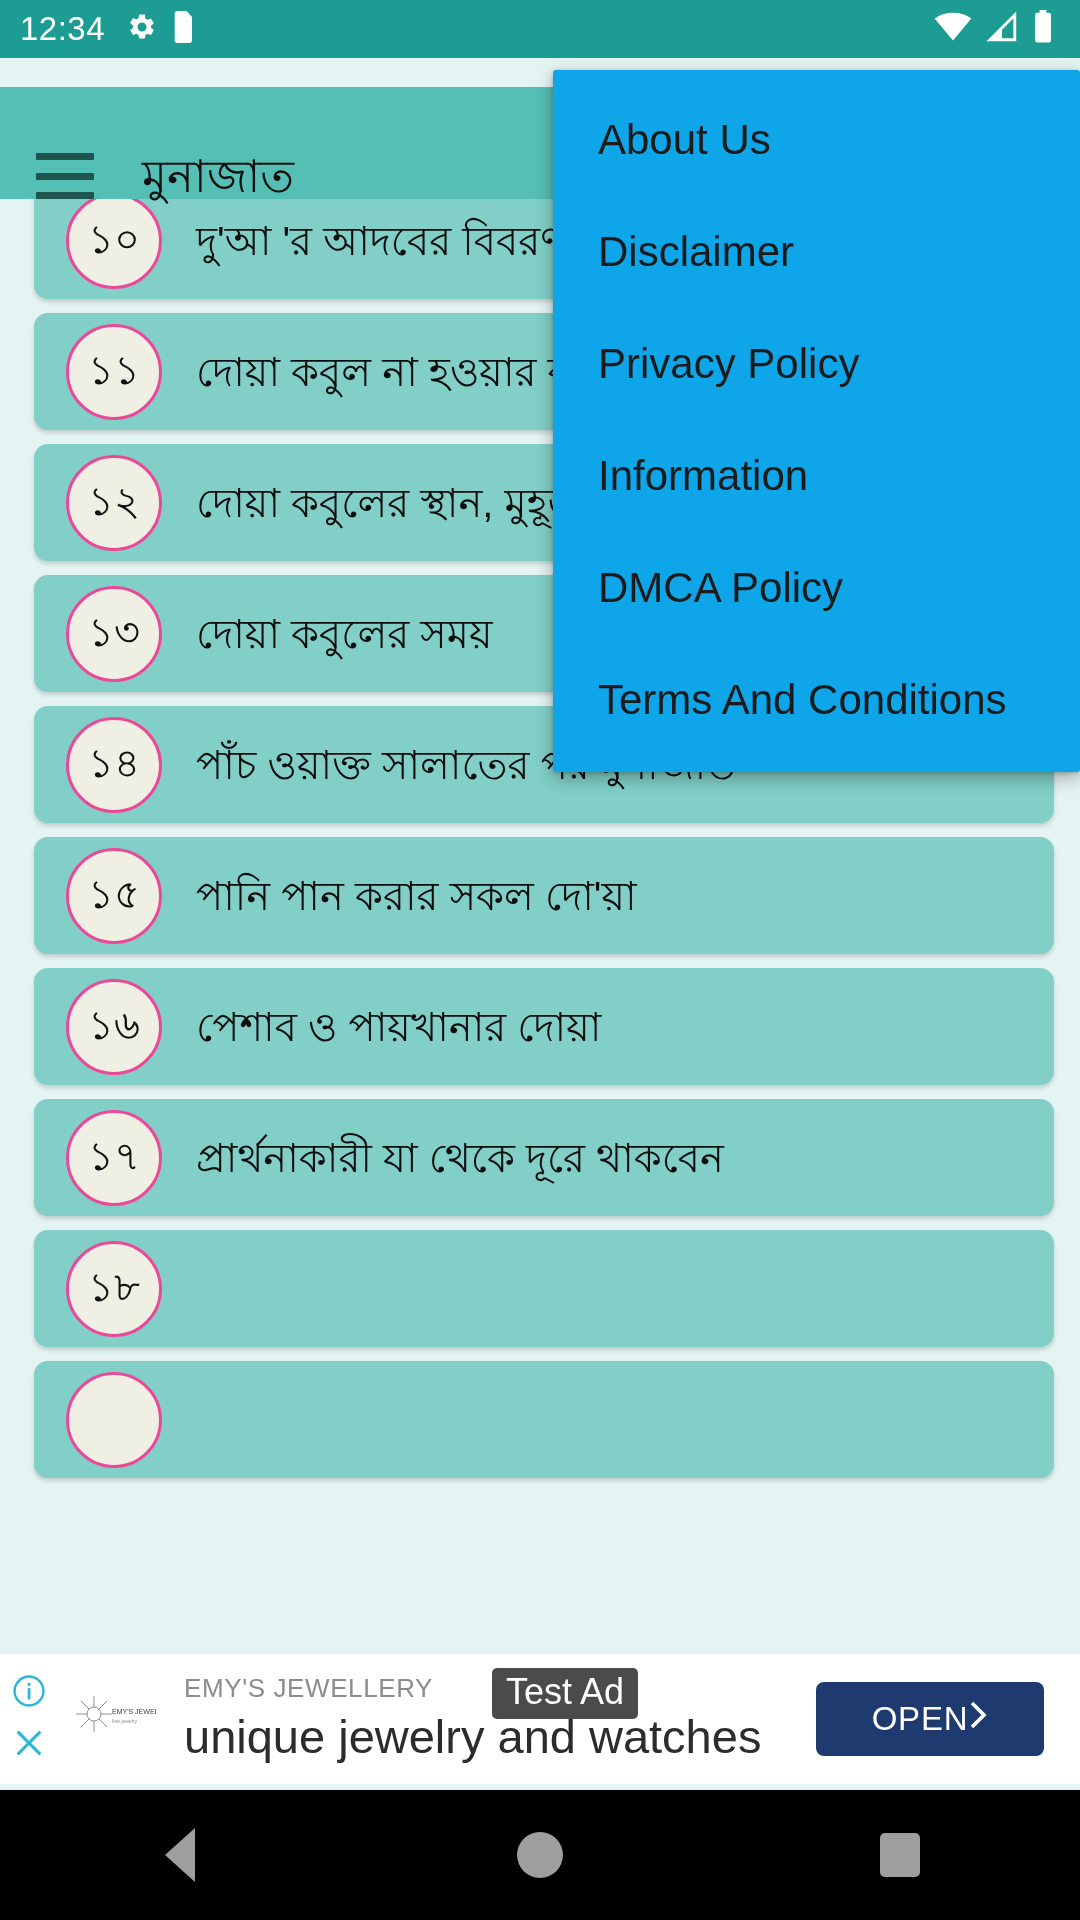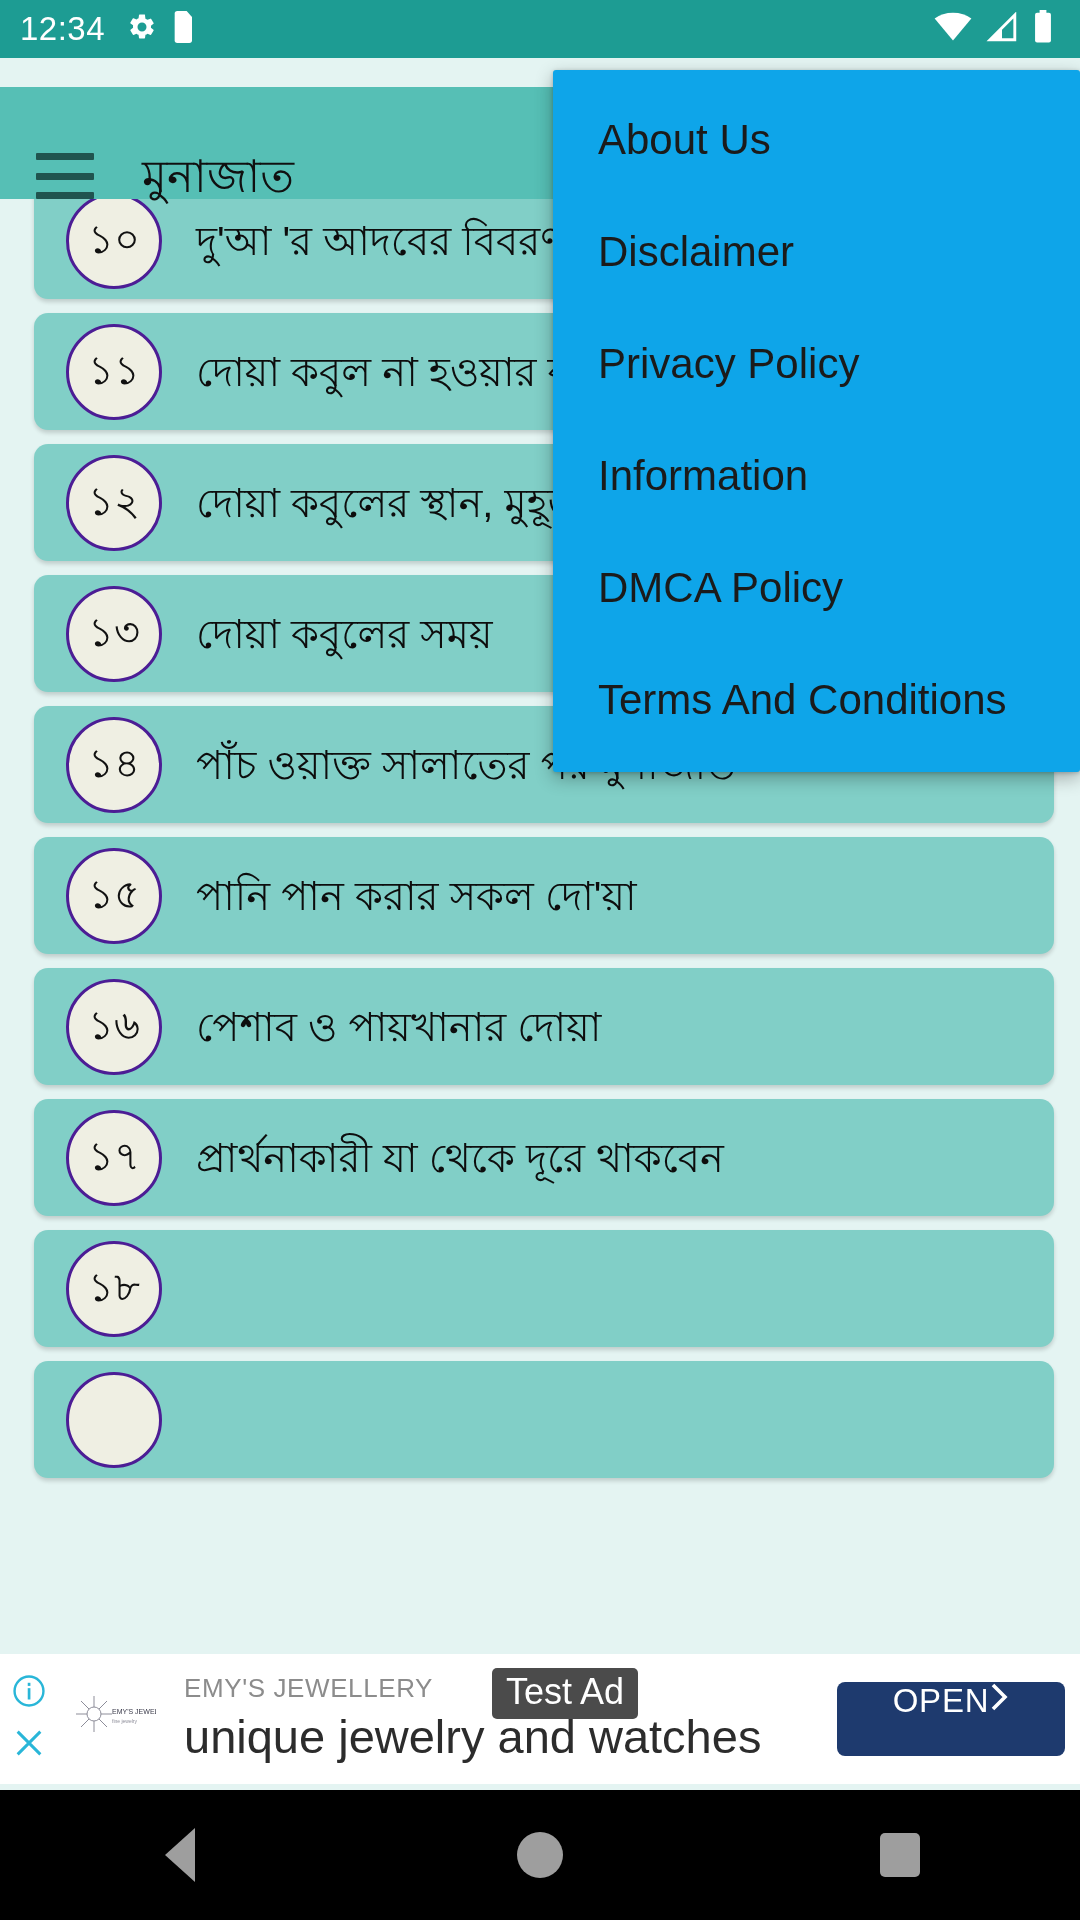--- a/index.html
+++ b/index.html
@@ -109,21 +109,21 @@
     box-shadow: 0 3px 4px rgba(0,0,0,0.16);
     cursor: pointer;
   }
   .list-card:first-child { margin-top: 12px; }
   .card-badge {
     width: 90px;
     height: 90px;
     margin-left: 32px;
     border-radius: 50%;
     background: #efefe3;
-    border: 3px solid #4c1d95;
+    border: 3px solid #ec4899;
     display: flex;
     align-items: center;
     justify-content: center;
     flex: 0 0 auto;
   }
   .card-badge span {
     font-size: 40px;
     color: #111;
     line-height: 1;
     padding-bottom: 4px;
@@ -218,29 +218,29 @@
     background: #4b4b4b;
     color: #ffffff;
     font-size: 36px;
     padding: 6px 14px 9px 14px;
     border-radius: 5px;
     z-index: 25;
     line-height: 1;
     margin-left: 22px;
   }
   #ad-open-button {
-    margin-right: 15px;
+    margin-right: 36px;
     width: 228px;
     height: 74px;
     background: #1e3a6e;
     border-radius: 8px;
     color: #ffffff;
     font-size: 33px;
     display: flex;
-    align-items: flex-start;
+    align-items: center;
     justify-content: center;
     flex: 0 0 auto;
     cursor: pointer;
     letter-spacing: 0.8px;
   }
 
   
   #nav-bar {
     position: absolute;
     left: 0;

